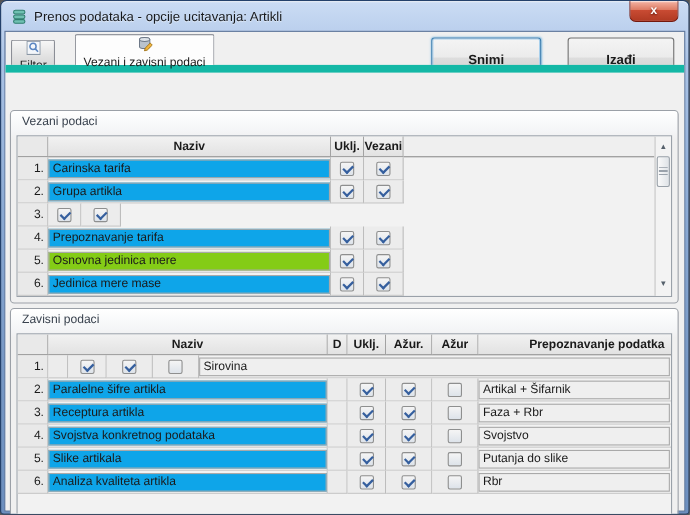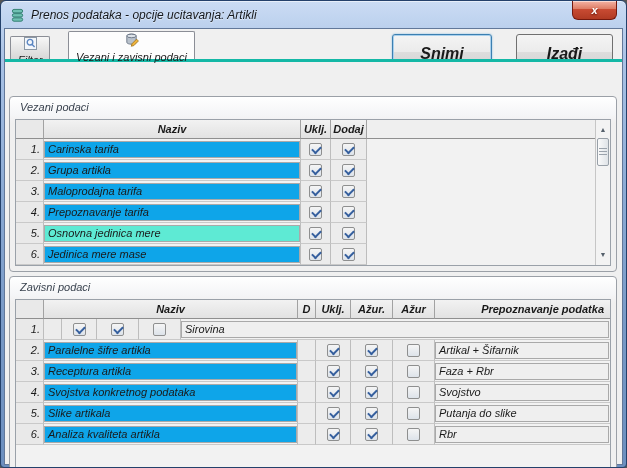--- a/index.html
+++ b/index.html
@@ -2,41 +2,41 @@
 <html><head>
 <meta charset="utf-8">
 <style>
   * { box-sizing: border-box; margin: 0; padding: 0; }
   html,body { background:#555; }
   body { font-family: "Liberation Sans", "DejaVu Sans", sans-serif; font-size: 11px; color:#1a1a1a; }
 
   
   .window { position:relative; width:627px; height:468px; border-radius:6px 6px 4px 4px;
     background: linear-gradient(180deg,#cbdcf4 0%,#aac3e6 12%,#8cabd5 40%,#7899c6 70%,#6c8fbf 100%);
-    border:1px solid #24416b; box-shadow: inset 0 1px 0 rgba(255,255,255,.55); overflow:hidden;font-style:italic; }
+    border:1px solid #24416b; box-shadow: inset 0 1px 0 rgba(255,255,255,.55); overflow:hidden; }
   .titlebar { position:absolute; top:0; left:0; right:0; height:28px; display:flex; align-items:center; padding-left:9px; gap:6px; }
   .title-text { font-size:12px; color:#15181c; text-shadow:0 1px 1px rgba(255,255,255,.6); }
   .close-btn { position:absolute; top:0; right:9px; width:45px; height:19px; border:1px solid #74190e; border-top:none;
     border-radius:0 0 6px 6px; background: linear-gradient(180deg,#f4b3a4 0%,#dd7a62 45%,#c94b33 46%,#b03a23 100%);
     color:#fff; font-weight:bold; font-size:11px; display:flex; align-items:center; justify-content:center;
     text-shadow:0 1px 2px #5e130a; box-shadow: inset 0 1px 0 rgba(255,255,255,.5); cursor:default; }
 
   
   .content { position:absolute; left:4px; top:28px; width:617px; height:435px; background:#f0f0f0; outline:1px solid #62789a; }
-  .page { position:absolute; top:30px; left:0; right:0; bottom:0; border-top:3px solid #14b8a6; background:#f0f0f0; }
+  .page { position:absolute; top:30px; left:0; right:0; bottom:0; border-top:7px solid #14b8a6; background:#f0f0f0; }
 
   
   .tab { position:absolute; display:flex; align-items:center; gap:4px; border:1px solid #8b8e96; border-bottom:none;
     border-radius:2px 2px 0 0; padding:0 7px; cursor:default;flex-direction:column; }
   .tab-filter { left:5px; top:7px; height:23px; background:linear-gradient(180deg,#f7f7f7,#e8e8e8 45%,#d7d7d7); }
   .tab-active { left:63px; top:2px; height:28px; background:#fdfdfd; z-index:3; }
   .tab-label { white-space:nowrap; }
 
   
-  .btn { position:absolute; top:5px; height:40px; border:1px solid #707070; border-radius:3px; font-size:16px; font-weight:bold;
+  .btn { position:absolute; top:5px; height:40px; border:1px solid #707070; border-radius:3px; font-size:12px; font-weight:bold;
     background:linear-gradient(180deg,#f4f4f4,#ebebeb 45%,#dddddd 46%,#cfcfcf); display:flex; align-items:center; justify-content:center; cursor:default;text-align:right; }
   .btn-save { right:130px; width:100px; border-color:#3c7fb1; box-shadow:0 0 0 1px #a9d0ec inset, 0 0 2px #7ab8e0; }
   .btn-save .btn-label::first-letter { text-decoration: underline; }
   .btn-exit { right:9px; width:97px; }
   .btn-label { display:block; }
 
   
   .group { position:absolute; left:4px; width:608px; border:1px solid #9ba0a7; border-radius:4px;
     background:linear-gradient(180deg,#ffffff 0%,#f4f5f7 18px,#f0f0f0 26px); box-shadow: inset 0 1px 0 #fff; }
   .group1 { top:34px; height:176px; }
@@ -50,21 +50,21 @@
   .hrow { display:flex; height:19px; }
   .hc { background:linear-gradient(180deg,#f2f2f2,#e2e2e2); border-right:1px solid #a2a2a2; border-bottom:1px solid #8f8f8f;
     font-weight:bold; display:flex; align-items:center; justify-content:center; }
   .hfill { flex:1; border-right:none; background:#efefef; }
   .trow { display:flex; height:21px; }
   .c { border-right:1px solid #bdbdbd; border-bottom:1px solid #c9c9c9; display:flex; align-items:center; }
   .num { width:28px; background:#e9e9e9; justify-content:flex-end; padding-right:3px; }
   .naz1 { width:257px; } .naz2 { width:254px; }
   .cell-box { flex:1; height:17px; margin:1px 0; background:#0ea5e9; border:1px solid #a9a9a9; display:flex; align-items:center;
     padding-left:3px; overflow:hidden; white-space:nowrap; }
-  .cell-box[data-hl="true"] { background:#5eead4; }
+  .cell-box[data-hl="true"] { background:#84cc16; }
   .gray .cell-box { background:#efefef; }
   .chk { justify-content:center; background:#ececec; }
   .w-uklj1 { width:30px; } .w-dodaj { width:36px; }
   .w-d { width:18px; } .w-uklj2 { width:35px; } .w-azur { width:42px; } .w-brisi { width:42px; }
   .prep { flex:1; border-right:none; padding:0 1px 0 0; }
   .hc.prep { justify-content:flex-end; padding-right:6px; }
   .fill { flex:1; border:none; }
 
   
   .cb { width:13px; height:13px; border:1px solid #8e8f8f; border-radius:2px;
@@ -139,21 +139,21 @@
     <div class="page">
 
       <div class="group group1">
         <div class="group-caption">Vezani podaci</div>
         <div class="grid grid1">
           <div class="cols">
             <div class="hrow">
               <div class="hc num"></div>
               <div class="hc naz1">Naziv</div>
               <div class="hc w-uklj1">Uklj.</div>
-              <div class="hc w-dodaj">Dodaj</div>
+              <div class="hc w-dodaj">Vezani</div>
               <div class="hc hfill"></div>
             </div>
 
             <div class="trow">
               <div class="c num">1.</div>
               <div class="c naz1">
                   <div class="cell-box">Carinska tarifa</div>
                 </div>
               <div class="c chk w-uklj1">
                   <span class="cb" data-state="true"></span>
@@ -171,23 +171,20 @@
               <div class="c chk w-uklj1">
                   <span class="cb" data-state="true"></span>
                 </div>
               <div class="c chk w-dodaj">
                   <span class="cb" data-state="true"></span>
                 </div>
               <div class="c fill"></div>
             </div>
             <div class="trow">
               <div class="c num">3.</div>
-              <div class="c naz1">
-                  <div class="cell-box">Maloprodajna tarifa</div>
-                </div>
               <div class="c chk w-uklj1">
                   <span class="cb" data-state="true"></span>
                 </div>
               <div class="c chk w-dodaj">
                   <span class="cb" data-state="true"></span>
                 </div>
               <div class="c fill"></div>
             </div>
             <div class="trow">
               <div class="c num">4.</div>

